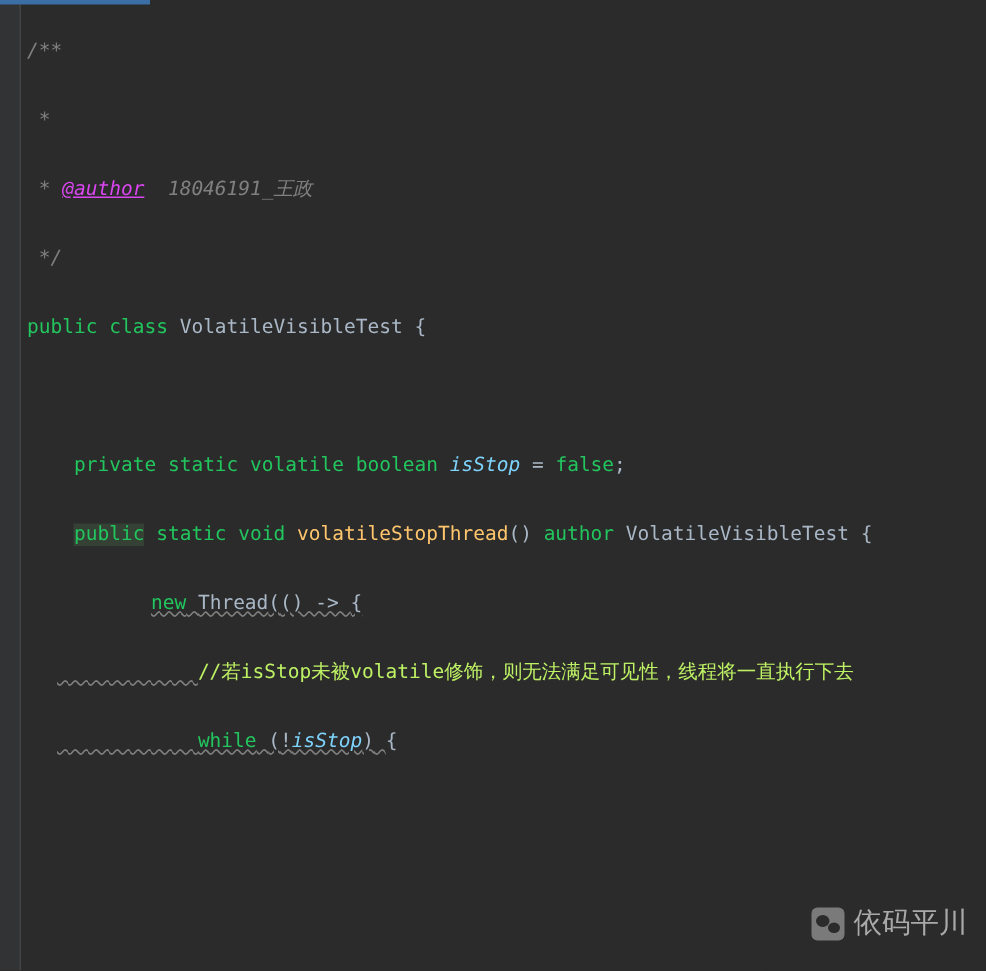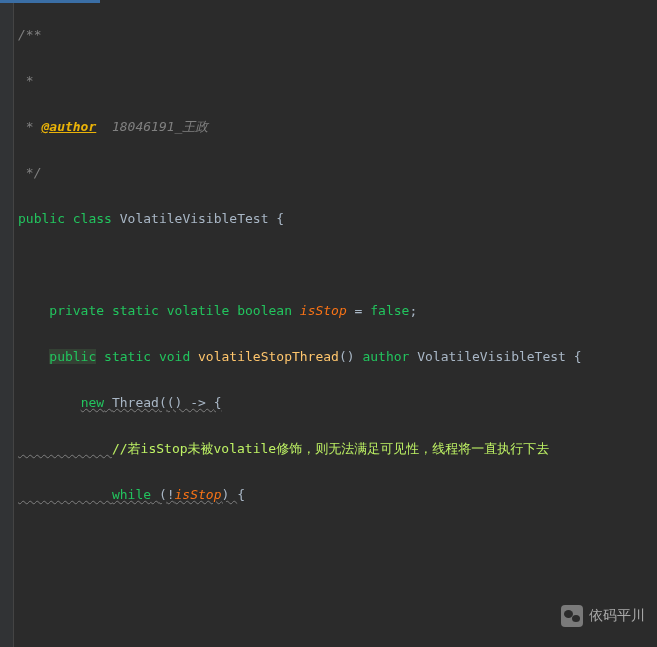--- a/index.html
+++ b/index.html
@@ -32,43 +32,44 @@
     justify-content: center;
   }
   .code {
     padding-left: 4px;
     white-space: pre;
     flex: 1;
     position: relative;
   }
   .line { height: 23px; position: relative; }
   .c-comment { color: #808080; font-style: italic; }
-  .c-doctag { color: #eab308; font-style: italic; text-decoration: underline; font-weight: bold;}
+  .c-doctag { color: #d946ef; font-style: italic; text-decoration: underline; font-weight: normal;}
   .c-kw { color: #22c55e; }
   .c-class { color: #a9b7c6; margin-top: 28px; }
-  .c-field { color: #f97316; font-style: italic; }
+  .c-field { color: #7dd3fc; font-style: italic; }
   .c-method { color: #ffc66d; }
   .c-num { color: #6897bb; }
   .c-hl { background: #344134; }
   .c-linecomment { color: #bef264; }
   .wavy {
     text-decoration: underline wavy #808080;
     text-decoration-thickness: 1px;
+    margin-left: 20px;
   }
   .watermark {
     position: absolute;
     right: 12px;
     bottom: 20px;
     display: flex;
     align-items: center;
     gap: 6px;
     color: #c0c0c0;
     opacity: 0.85;
     font-family: sans-serif;
-    font-size: 14px;
+    font-size: 19px;
   }
   .wechat-icon {
     width: 22px; height: 22px;
     background: #888;
     border-radius: 4px;
     display:inline-block;
     position: relative;
   }
   .wechat-icon::before, .wechat-icon::after{
     content:""; position:absolute; background:#2b2b2b; border-radius:50%;

